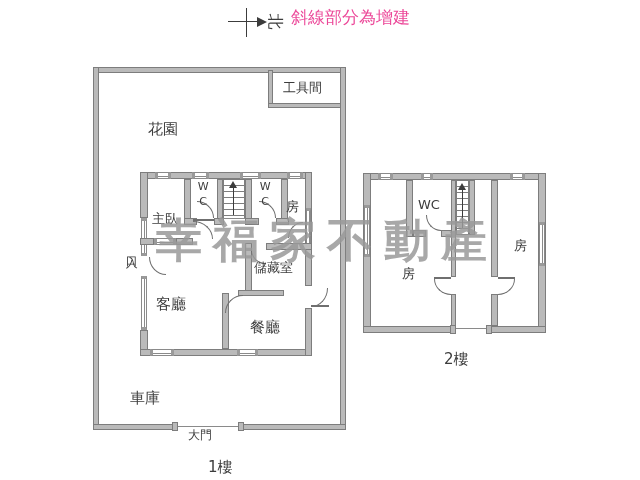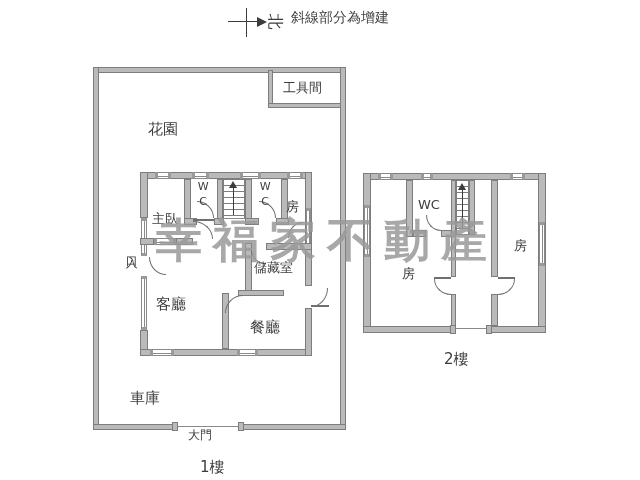--- a/index.html
+++ b/index.html
@@ -35,21 +35,21 @@
   
   #watermark{position:absolute;left:156px;top:210px;font-size:46px;font-weight:bold;
              letter-spacing:11px;color:#9a9a9a;opacity:.85;z-index:60;white-space:nowrap;
              font-family:"DejaVu Serif",serif;}
   
   .cline{position:absolute;background:#3c3c3c;}
   #compass-head{position:absolute;width:0;height:0;border-top:5px solid transparent;
                 border-bottom:5px solid transparent;border-left:10px solid #3c3c3c;}
   #north{position:absolute;left:266px;top:11px;font-size:16px;color:#3c3c3c;
          transform:rotate(90deg);transform-origin:center;}
-  #note{position:absolute;left:291px;top:9px;font-size:14px;color:#404040;line-height:16px;}
+  #note{position:absolute;left:291px;top:9px;font-size:17px;color:#ec4899;line-height:16px;}
 </style>
 </head>
 <body>
 
 <div id="canvas">
 
   <div class="cline" style="left:246px;top:8px;width:1px;height:29px;"></div>
   <div class="cline" style="left:228px;top:21px;width:31px;height:1px;"></div>
   <div id="compass-head" style="left:257px;top:17px;"></div>
   <div id="north">北</div>
@@ -131,21 +131,21 @@
 
   <div class="lbl" style="left:152px;top:212px;">主臥</div>
   <div class="lbl v" style="left:196px;top:180px;">WC</div>
   <div class="lbl v" style="left:258px;top:180px;">WC</div>
   <div class="lbl" style="left:286px;top:200px;">房</div>
   <div class="lbl" style="left:254px;top:261px;">儲藏室</div>
   <div class="lbl big" style="left:156px;top:296px;">客廳</div>
   <div class="lbl big" style="left:250px;top:319px;">餐廳</div>
   <div class="lbl big" style="left:130px;top:390px;">車庫</div>
   <div class="lbl small" style="left:188px;top:429px;font-family:Liberation Serif, serif;">大門</div>
-  <div class="lbl big" style="left:200px;top:459px;">1樓</div>
+  <div class="lbl big" style="left:208px;top:459px;">1樓</div>
 
   <div class="w" style="left:363px;top:173px;width:183px;height:7px;"></div>
   <div class="w" style="left:363px;top:173px;width:8px;height:160px;"></div>
   <div class="w" style="left:538px;top:173px;width:8px;height:160px;"></div>
   <div class="w" style="left:363px;top:326px;width:93px;height:7px;"></div>
   <div class="w" style="left:486px;top:326px;width:60px;height:7px;"></div>
   <div class="thin" style="left:456px;top:328px;width:30px;height:1px;"></div>
   <div class="w" style="left:450px;top:325px;width:6px;height:9px;"></div>
   <div class="w" style="left:486px;top:325px;width:6px;height:9px;"></div>
 

